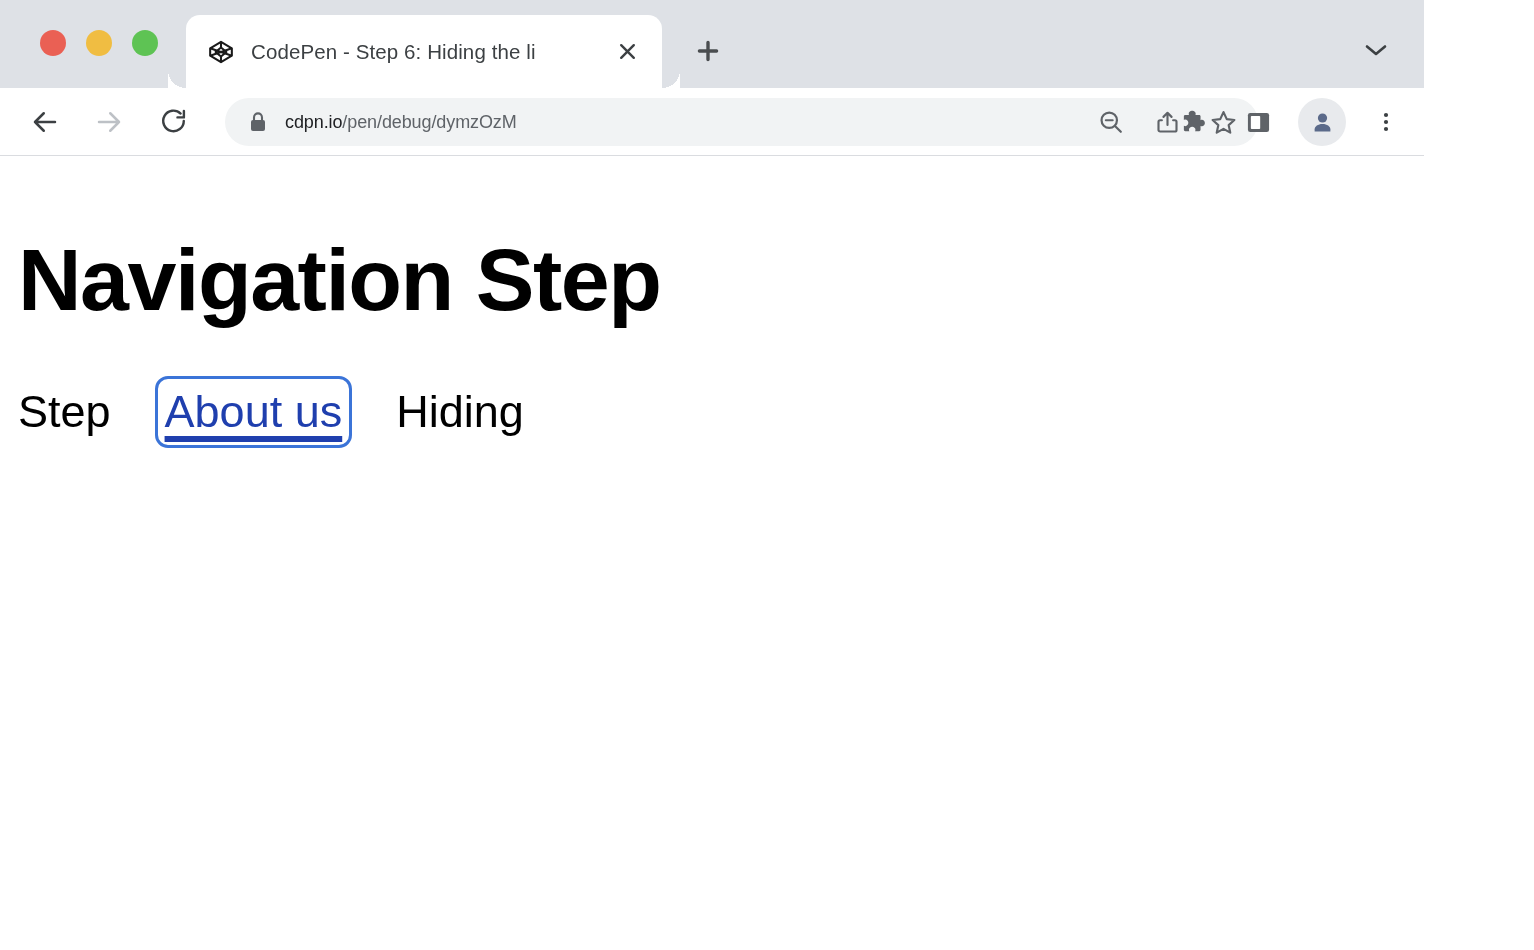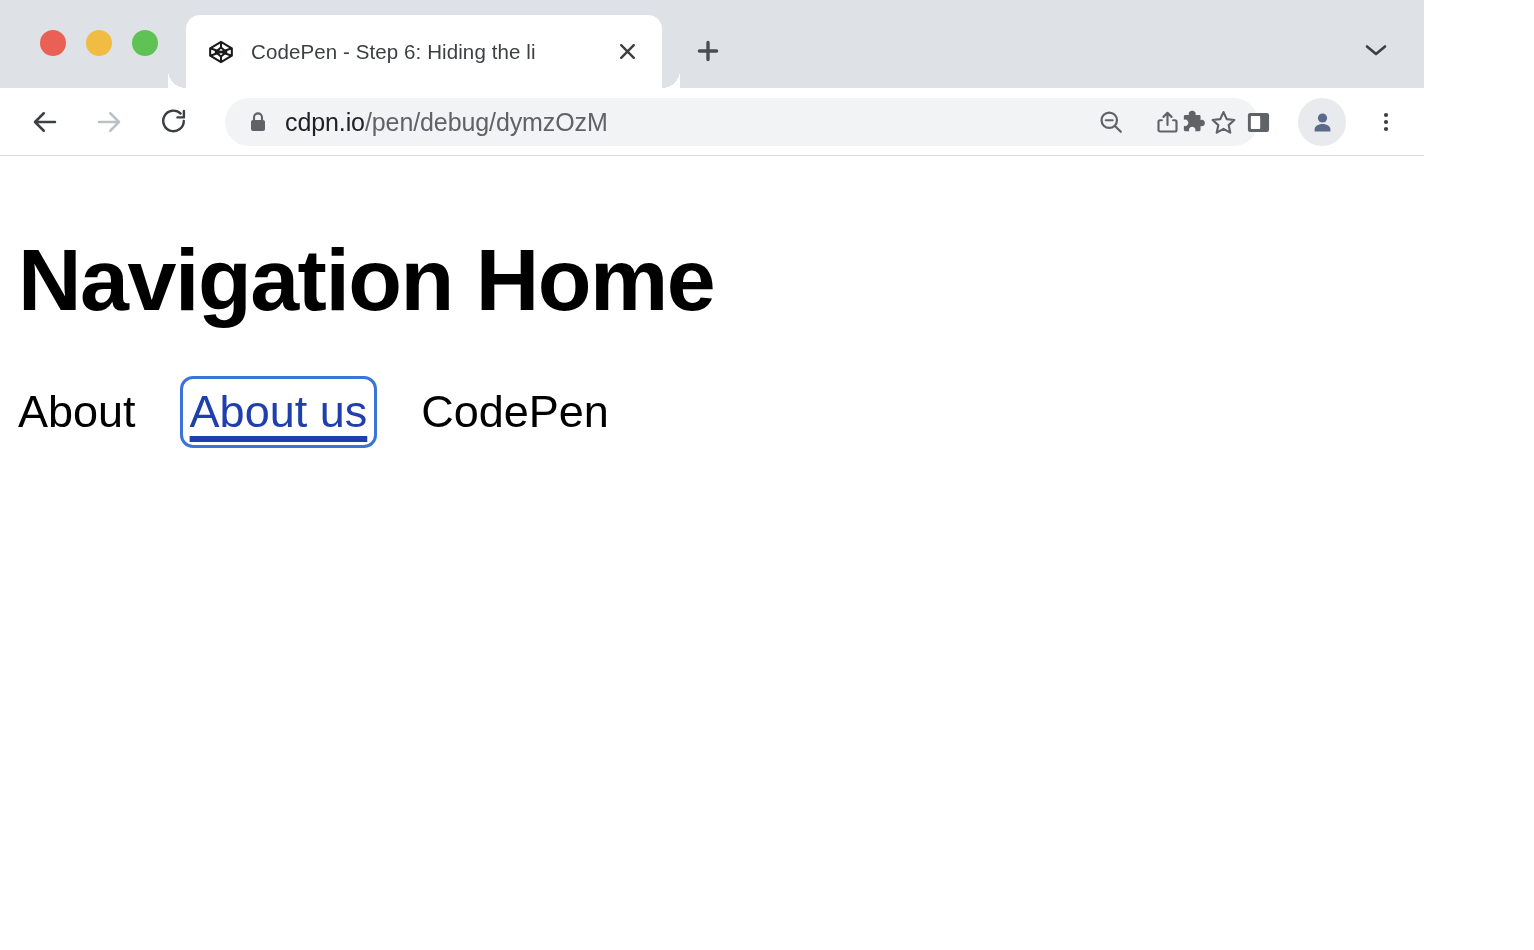--- a/index.html
+++ b/index.html
@@ -171,21 +171,21 @@
   .lock-icon {
     width: 22px; height: 22px;
     margin-left: 22px;
     margin-right: 16px;
     flex: 0 0 auto;
     display: flex;
     align-items: center;
     justify-content: center;
   }
   .url-text {
-    font-size: 25px;
+    font-size: 18px;
     color: #5f6368;
     white-space: nowrap;
     letter-spacing: -0.1px;
     flex: 1 1 auto;
   }
   .url-host { color: #202124; }
   .omni-actions {
     display: flex;
     align-items: center;
     margin-right: 12px;
@@ -383,28 +383,28 @@
         <svg width="24" height="24" viewBox="0 0 24 24" fill="#3c4043">
           <circle cx="12" cy="5" r="2.1"></circle>
           <circle cx="12" cy="12" r="2.1"></circle>
           <circle cx="12" cy="19" r="2.1"></circle>
         </svg>
       </div>
     </div>
   </div>
 
   <div class="viewport">
-    <h1 class="page-heading">Navigation Home</h1>
+    <h1 class="page-heading">Navigation Step</h1>
 
     <ul class="nav-list">
       <li class="nav-item">
-        <a class="nav-link" href="#">About</a>
+        <a class="nav-link" href="#">Step</a>
       </li>
       <li class="nav-item">
         <a class="nav-link current" href="#">About us</a>
       </li>
       <li class="nav-item">
-        <a class="nav-link" href="#">CodePen</a>
+        <a class="nav-link" href="#">Hiding</a>
       </li>
     </ul>
   </div>
 
 </div>
 
 </body></html>

